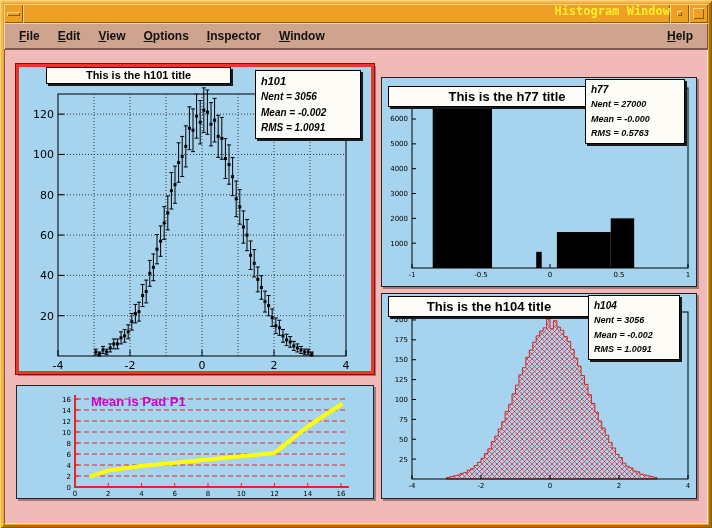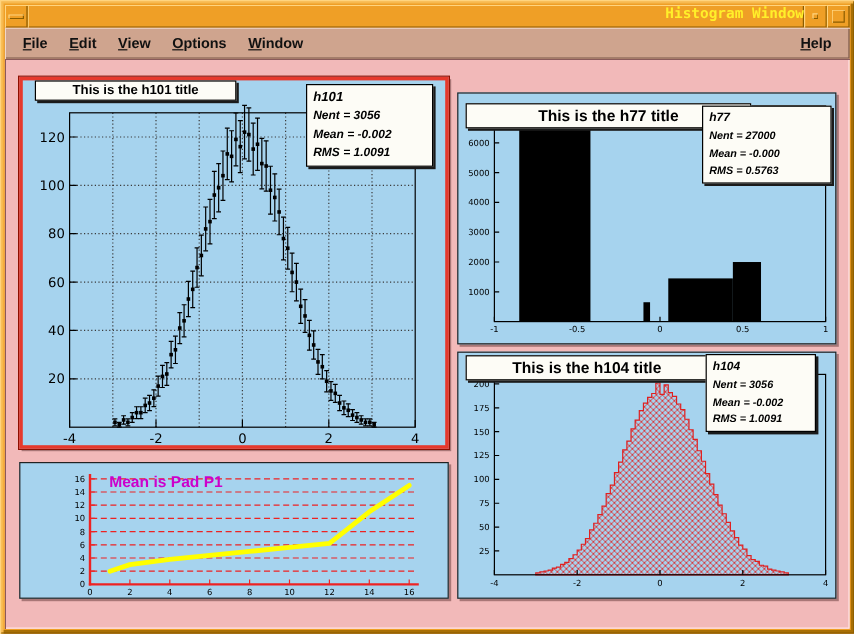--- a/index.html
+++ b/index.html
@@ -71,20 +71,21 @@
     <div class="tb-btn">
       <div class="glyph-max"></div>
     </div>
   </div>
 
   <div class="menubar">
     <span class="menu-item">File</span>
     <span class="menu-item">Edit</span>
     <span class="menu-item">View</span>
     <span class="menu-item">Options</span>
+    <span class="menu-item">Inspector</span>
     <span class="menu-item">Window</span>
     <span class="menu-item menu-help">Help</span>
   </div>
 
   <div class="canvas">
 
     <div class="pad pad-h101">
       <svg id="svg-h101" width="352" height="304">
           <line x1="75" y1="27" x2="75" y2="289" stroke="#3a3a3a" stroke-width="1" stroke-dasharray="1,2"></line>
           <line x1="111" y1="27" x2="111" y2="289" stroke="#3a3a3a" stroke-width="1" stroke-dasharray="1,2"></line>
@@ -360,21 +361,21 @@
           <text x="35" y="212.23461538461538" font-size="11" text-anchor="end" fill="#000" font-family="DejaVu Sans, sans-serif">40</text>
           <line x1="39" y1="168.07692307692307" x2="45" y2="168.07692307692307" stroke="#000"></line>
           <text x="35" y="171.92692307692306" font-size="11" text-anchor="end" fill="#000" font-family="DejaVu Sans, sans-serif">60</text>
           <line x1="39" y1="127.76923076923077" x2="45" y2="127.76923076923077" stroke="#000"></line>
           <text x="35" y="131.61923076923077" font-size="11" text-anchor="end" fill="#000" font-family="DejaVu Sans, sans-serif">80</text>
           <line x1="39" y1="87.46153846153845" x2="45" y2="87.46153846153845" stroke="#000"></line>
           <text x="35" y="91.31153846153845" font-size="11" text-anchor="end" fill="#000" font-family="DejaVu Sans, sans-serif">100</text>
           <line x1="39" y1="47.15384615384613" x2="45" y2="47.15384615384613" stroke="#000"></line>
           <text x="35" y="51.00384615384613" font-size="11" text-anchor="end" fill="#000" font-family="DejaVu Sans, sans-serif">120</text>
         </svg>
-      <div class="title-box tb-small" style="left:10px;top:0;width:168px">This is the h101 title</div>
+      <div class="title-box tb-small" style="left:27px;top:0;width:185px">This is the h101 title</div>
       <div class="stats-box st-10" style="left:236px;top:3px;width:106px">
         <div class="stats-name">h101</div>
         <div class="stats-line">Nent = 3056</div>
         <div class="stats-line">Mean = -0.002</div>
         <div class="stats-line">RMS  = 1.0091</div>
       </div>
     </div>
 
     <div class="pad pad-h77">
       <svg id="svg-h77" width="314" height="208">
@@ -402,21 +403,21 @@
           <line x1="30" y1="90.6896551724138" x2="34" y2="90.6896551724138" stroke="#000"></line>
           <text x="26" y="93.1396551724138" font-size="7" text-anchor="end" fill="#000" font-family="DejaVu Sans, sans-serif">4000</text>
           <line x1="30" y1="65.86206896551724" x2="34" y2="65.86206896551724" stroke="#000"></line>
           <text x="26" y="68.31206896551724" font-size="7" text-anchor="end" fill="#000" font-family="DejaVu Sans, sans-serif">5000</text>
           <line x1="30" y1="41.0344827586207" x2="34" y2="41.0344827586207" stroke="#000"></line>
           <text x="26" y="43.4844827586207" font-size="7" text-anchor="end" fill="#000" font-family="DejaVu Sans, sans-serif">6000</text>
           <line x1="30" y1="16.206896551724128" x2="34" y2="16.206896551724128" stroke="#000"></line>
           <text x="26" y="18.656896551724127" font-size="7" text-anchor="end" fill="#000" font-family="DejaVu Sans, sans-serif">7000</text>
         </svg>
       <div class="title-box tb-big" style="left:6px;top:8px;width:238px">This is the h77 title</div>
-      <div class="stats-box st-9" style="left:203px;top:10px;width:108px">
+      <div class="stats-box st-9" style="left:203px;top:1px;width:100px">
         <div class="stats-name">h77</div>
         <div class="stats-line">Nent = 27000</div>
         <div class="stats-line">Mean = -0.000</div>
         <div class="stats-line">RMS = 0.5763</div>
       </div>
     </div>
 
     <div class="pad pad-h104">
       <svg id="svg-h104" width="314" height="204">
           <defs>

